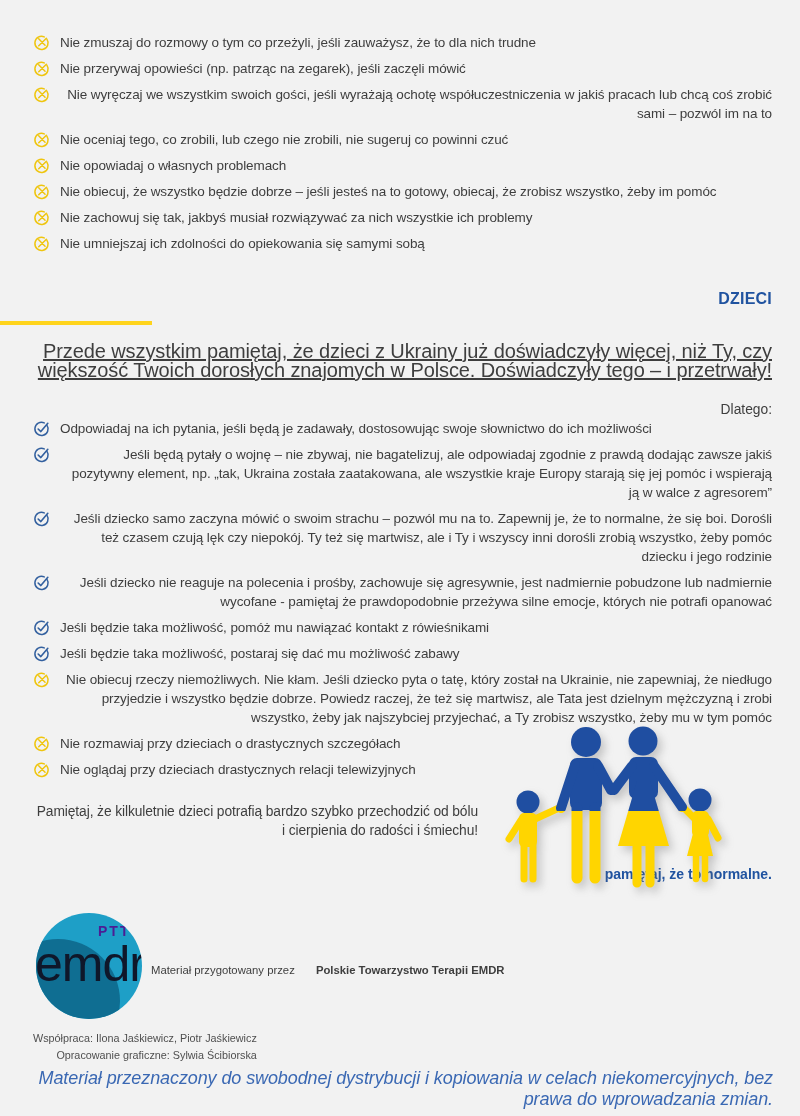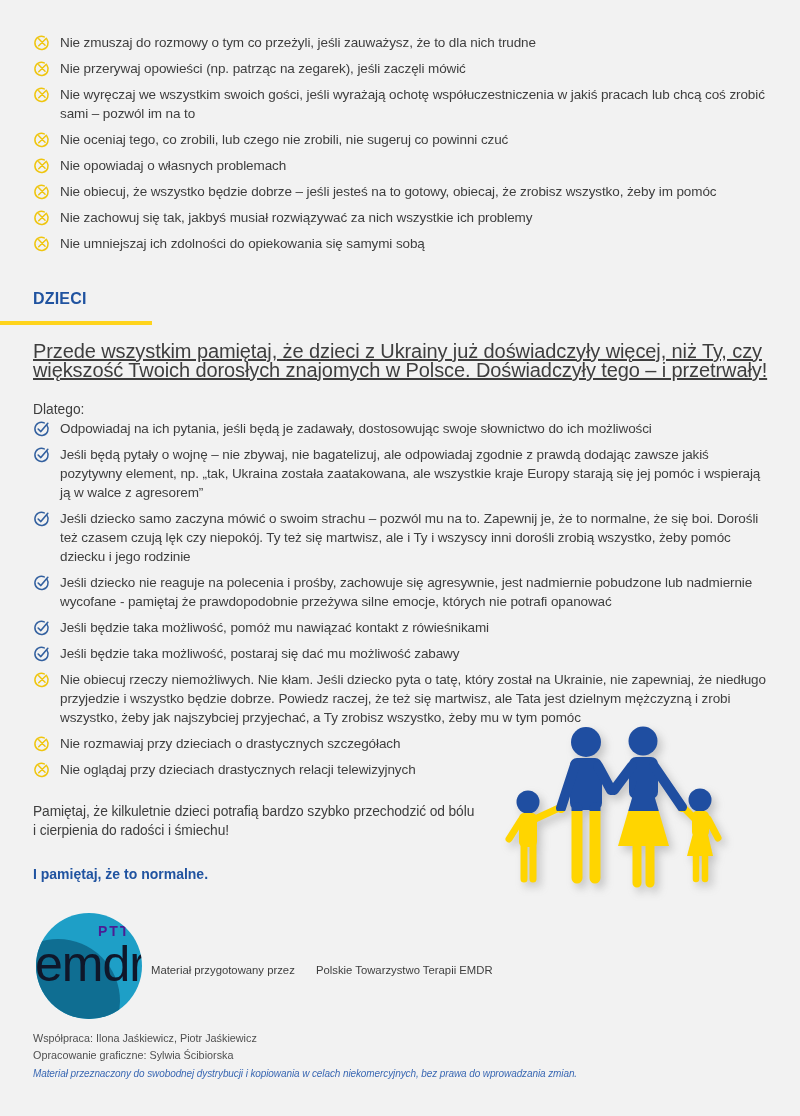--- a/index.html
+++ b/index.html
@@ -17,21 +17,21 @@
     --page_bg:#F2F2F2;
   }
   html,body{margin:0;padding:0;}
   body{
     width:800px;height:1116px;overflow:hidden;
     background:var(--page_bg);
     font-family:"Liberation Sans", sans-serif;
     color:var(--text_main);
     -webkit-font-smoothing:antialiased;
   }
-  .page{position:relative;width:800px;height:1116px;box-sizing:border-box;padding:33px 28px 0 33px;}
+  .page{position:relative;width:800px;height:1116px;box-sizing:border-box;padding:33px 28px 0 33px;text-align:right;}
 
   ul.icon-list{list-style:none;margin:0;padding:0;max-width:745px;}
   ul.icon-list li{display:flex;align-items:flex-start;gap:10px;margin:0 0 7px 0;}
   ul.icon-list .txt{font-size:13.5px;line-height:19px;letter-spacing:-0.1px;}
   .ic{flex:0 0 auto;width:17px;height:17px;margin-top:1px;}
   .ic svg{display:block;width:17px;height:17px;}
   li .ic-do, li .ic-dont{display:none;}
   li.do .ic-do{display:block;}
   li.dont .ic-dont{display:block;}
   li.plain .ic-dont{display:block;}
@@ -65,26 +65,26 @@
   }
   .logo .ptt{
     position:absolute;left:62px;top:10px;
     color:#4c1d95;font-size:14px;font-weight:700;letter-spacing:2px;
   }
   .logo .emdr{
     position:absolute;left:-1px;top:22px;
     color:#0f172a;font-size:50px;font-weight:400;letter-spacing:-1px;white-space:nowrap;
   }
   .credits{margin-left:9px;margin-top:50px;max-width:640px;font-size:11.3px;line-height:15px;color:var(--text_main);}
-  .credits b{font-weight:400;padding-left:18px;}
+  .credits b{font-weight:700;padding-left:18px;}
 
   .collab-block{position:absolute;left:33px;top:1030px;font-size:10.8px;line-height:17px;color:var(--text_soft);}
   .license{
     position:absolute;left:33px;top:1068px;width:740px;
-    font-size:10px;font-style:italic;color:var(--license_blue);letter-spacing:-0.1px;
+    font-size:18px;font-style:italic;color:var(--license_blue);letter-spacing:-0.1px;
   }
 </style>
 </head>
 <body>
 
 <div class="page">
 
   <ul class="icon-list">
 
       <li class="plain">

